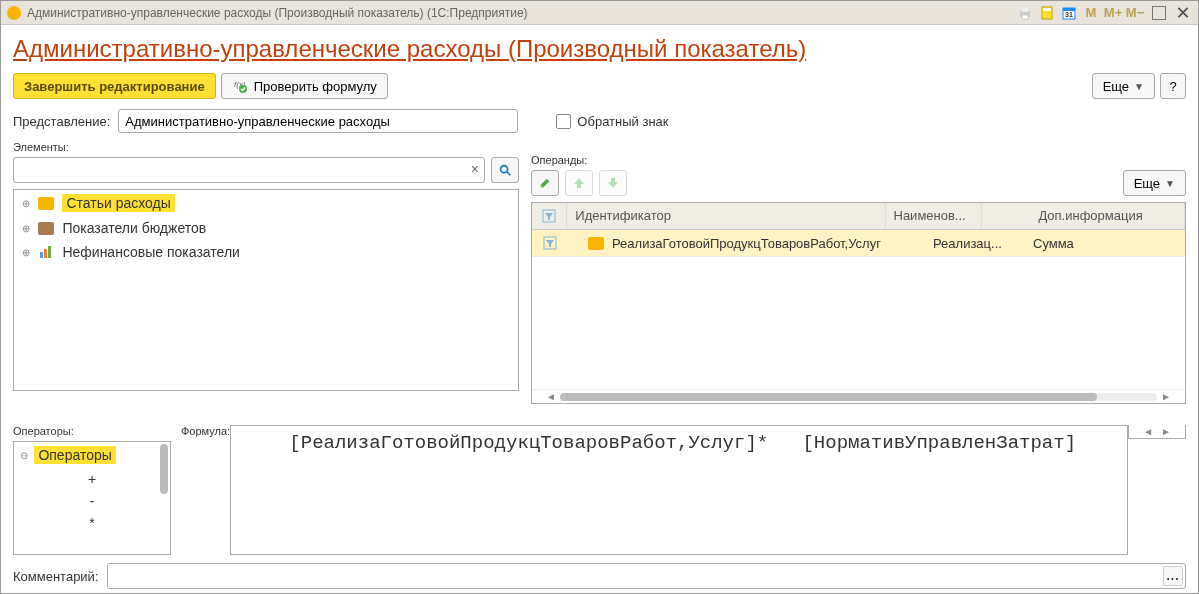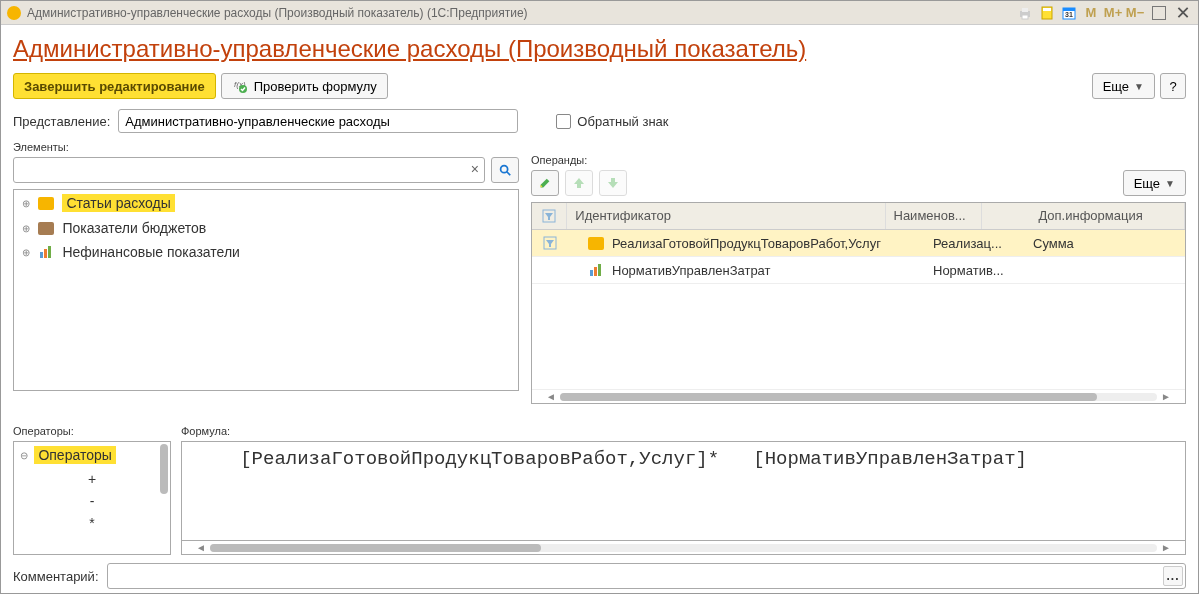--- a/index.html
+++ b/index.html
@@ -88,21 +88,21 @@
   .td-info { width:160px;}
   .hscroll { height:14px; background:#fff; border-top:1px solid #eee; position:relative; display:flex; align-items:center; padding:0 10px;}
   .hscroll-track { flex:1; height:8px; background:#eee; border-radius:4px; position:relative;}
   .hscroll-thumb { position:absolute; left:0; width:35%; height:8px; background:#bbb; border-radius:4px;}
   .hscroll-arrow { color:#888; font-size:10px; padding:0 4px;}
   .bottom-section { display:flex; gap:10px; margin-top:8px; height:130px;}
   .ops-panel { width:158px; display:flex; flex-direction:column;}
   .ops-box { border:1px solid #aaa; flex:1; background:#fff; overflow:auto; font-size:14px; position:relative;}
   .ops-row { text-align:center; padding:3px 0;}
   .ops-header { display:flex; align-items:center; gap:6px; padding:4px 6px;}
-  .formula-panel { flex:1; display:flex; flex-direction:column;}
+  .formula-panel { flex:1; display:flex; flex-direction:row;}
   .formula-box { border:1px solid #aaa; flex:1; background:#fff; padding:6px 24px; font-family: 'Courier New', monospace; font-size:19px; overflow:auto; position:relative;}
   .vscroll-thumb { position:absolute; right:2px; top:2px; width:8px; height:50px; background:#bbb; border-radius:4px;}
   .comment-row { display:flex; align-items:center; gap:8px; margin-top:8px;}
   .comment-input-wrap { flex:1; position:relative;}
   .comment-input { width:100%; border:1px solid #aaa; border-radius:3px; height:26px; padding:3px 28px 3px 6px; font-size:13px;}
   .ellipsis-btn { position:absolute; right:3px; top:3px; width:20px; height:20px; border:1px solid #ccc; background:#f7f7f7; display:flex; align-items:center; justify-content:center; cursor:pointer; border-radius:2px; font-weight:bold; font-size:12px; letter-spacing:1px;}
   svg { display:block; }
   .filter-ico-svg { width:16px; height:16px; }
 </style>
 </head>
@@ -261,35 +261,20 @@
                   <path d="M4 5 L12 5 L9 9 L9 12 L7 12 L7 9 Z" fill="#8ab4d8"></path>
                 </svg>
             </div>
             <div class="td td-id">
               <span class="folder-ico"></span>
               <span>РеализаГотовойПродукцТоваровРабот,Услуг</span>
             </div>
             <div class="td td-name">Реализац...</div>
             <div class="td td-info">Сумма</div>
           </div>
-          <div class="tr">
-            <div class="td td-icon"></div>
-            <div class="td td-id">
-              <span class="chart-ico">
-                <svg width="16" height="16" viewBox="0 0 16 16">
-                    <rect x="2" y="8" width="3" height="6" fill="#5b9bd5"></rect>
-                    <rect x="6" y="5" width="3" height="9" fill="#ed7d31"></rect>
-                    <rect x="10" y="2" width="3" height="12" fill="#70ad47"></rect>
-                  </svg>
-              </span>
-              <span>НормативУправленЗатрат</span>
-            </div>
-            <div class="td td-name">Норматив...</div>
-            <div class="td td-info"></div>
-          </div>
         </div>
         <div class="hscroll">
           <span class="hscroll-arrow">◄</span>
           <div class="hscroll-track">
             <div class="hscroll-thumb" style="width:90%"></div>
           </div>
           <span class="hscroll-arrow">►</span>
         </div>
       </div>
     </div>

